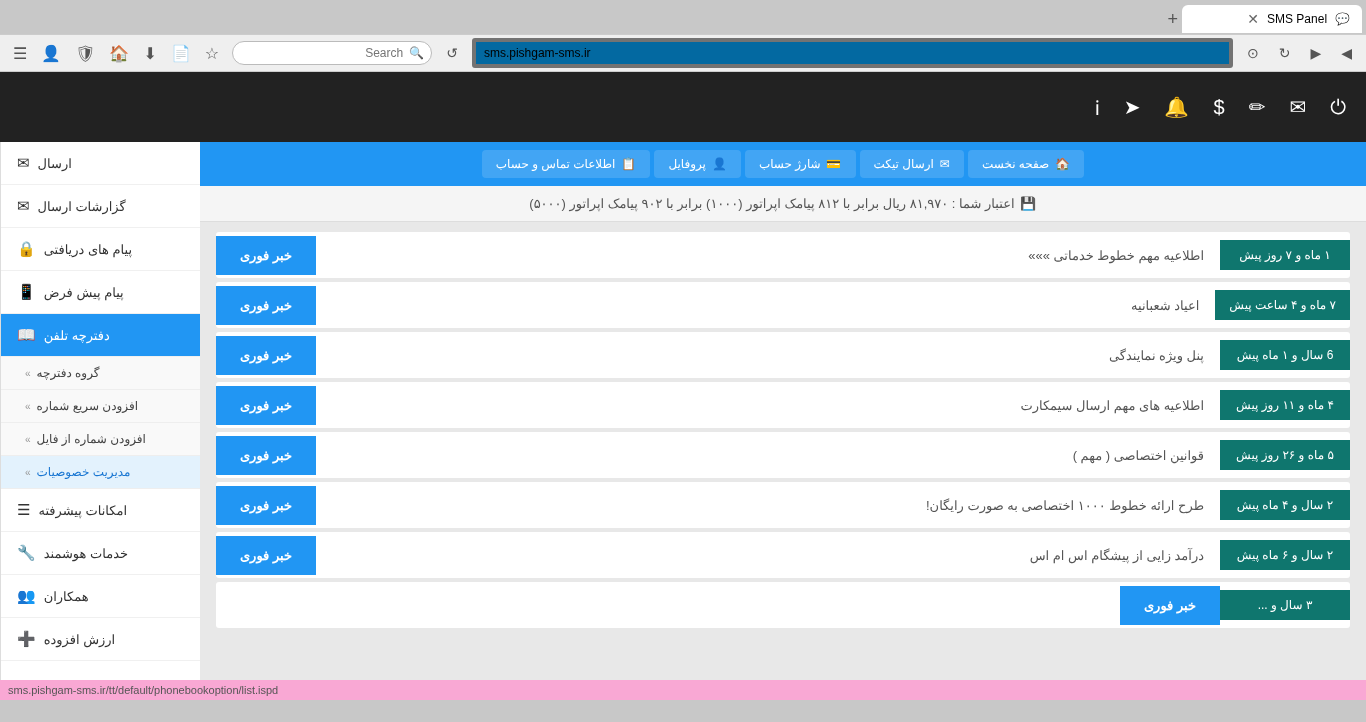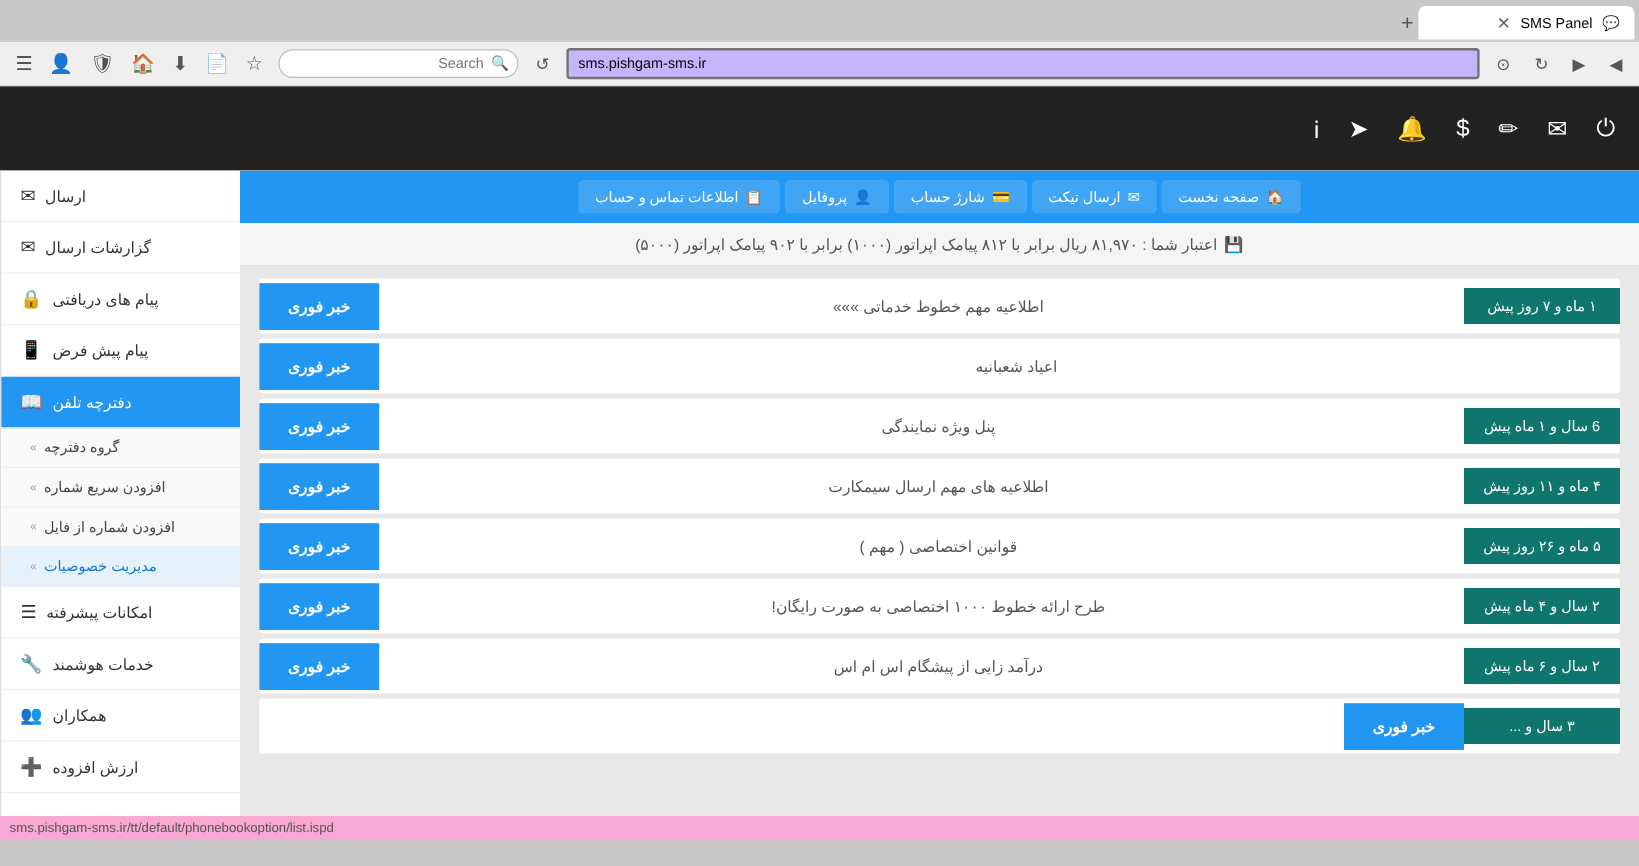--- a/index.html
+++ b/index.html
@@ -6,21 +6,21 @@
     body { font-family: Tahoma, Arial, sans-serif; background: #c8c8c8; direction: rtl; font-size: 13px; overflow: hidden; }
 
     
     .browser-chrome { background: #ddd; width: 1366px; }
     .tab-bar { background: #c8c8c8; display: flex; align-items: center; padding: 4px 4px 0; height: 34px; }
     .tab { background: #fff; border-radius: 6px 6px 0 0; padding: 6px 12px; display: flex; align-items: center; gap: 8px; font-size: 12px; min-width: 180px; height: 28px; }
     .tab-close { cursor: pointer; color: #666; font-size: 14px; }
     .tab-new { background: none; border: none; font-size: 18px; cursor: pointer; color: #555; margin-right: 4px; }
     .address-bar-row { background: #efefef; display: flex; align-items: center; padding: 4px 8px; gap: 8px; height: 38px; border-top: 1px solid #ccc; border-bottom: 1px solid #ccc; }
     .nav-btn { background: none; border: none; cursor: pointer; color: #555; font-size: 14px; padding: 2px 6px; }
-    .address-bar { flex: 1; background: #c4b5fd; border: 2px solid #737373; border-radius: 3px; padding: 4px 8px; font-size: 12px; direction: ltr; }
+    .address-bar { flex: 1; background: #0369a1; border: 4px solid #737373; border-radius: 3px; padding: 4px 8px; font-size: 12px; direction: ltr; }
     .search-bar { width: 200px; background: #fff; border: 1px solid #bbb; border-radius: 12px; padding: 4px 28px 4px 8px; font-size: 12px; position: relative; }
     .search-container { position: relative; display: flex; align-items: center; }
     .search-icon-small { position: absolute; right: 8px; color: #888; font-size: 12px; }
     .toolbar-icons { display: flex; align-items: center; gap: 4px; }
     .toolbar-icon-btn { background: none; border: none; cursor: pointer; color: #555; font-size: 16px; padding: 2px 5px; }
     .status-bar { background: #f9a8d4; font-size: 11px; color: #555; padding: 2px 8px; height: 20px; display: flex; align-items: center; direction: ltr; }
 
     
     .app-wrapper { width: 1366px; height: 608px; display: flex; flex-direction: column; }
 
@@ -54,21 +54,21 @@
     .nav-btn-item { background: rgba(255,255,255,0.15); color: #fff; border: none; border-radius: 4px; padding: 7px 14px; cursor: pointer; font-size: 12px; display: flex; align-items: center; gap: 6px; font-family: Tahoma, Arial, sans-serif; }
 
     
     .info-bar { background: #f5f5f5; border-bottom: 1px solid #ddd; padding: 10px 20px; display: flex; align-items: center; justify-content: center; font-size: 13px; color: #555; gap: 6px; }
     .info-icon { color: #777; }
 
     
     .inbox-list { padding: 10px 16px; }
     .inbox-item { display: flex; align-items: center; background: #fff; margin-bottom: 4px; border-radius: 3px; overflow: hidden; min-height: 46px; }
     .inbox-tag { background: #2196F3; color: #fff; padding: 12px 5px; font-size: 13px; font-weight: bold; min-width: 100px; text-align: center; flex-shrink: 0; }
-    .inbox-content { flex: 1; padding: 8px 16px; color: #555; font-size: 13px; text-align: center; margin-left: 28px; }
+    .inbox-content { flex: 1; padding: 8px 16px; color: #555; font-size: 13px; text-align: right; margin-left: 28px; }
     .inbox-time { background: #0f766e; color: #fff; padding: 8px 14px; font-size: 12px; text-align: center; min-width: 130px; flex-shrink: 0; }
   </style>
 </head>
 <body>
 
 <div class="browser-chrome">
   <div class="tab-bar">
     <div class="tab">
       <span>💬</span>
       <span>SMS Panel</span>
@@ -130,20 +130,21 @@
         <span>اعتبار شما : ۸۱,۹۷۰ ریال برابر با ۸۱۲ پیامک اپراتور (۱۰۰۰) برابر با ۹۰۲ پیامک اپراتور (۵۰۰۰)</span>
       </div>
 
       <div class="inbox-list">
       <div class="inbox-item">
       <div class="inbox-time">۱ ماه و ۷ روز پیش</div>
       <div class="inbox-content">اطلاعیه مهم خطوط خدماتی »»»</div>
       <div class="inbox-tag">خبر فوری</div>
     </div>
           <div class="inbox-item">
+      <div class="inbox-time">۷ ماه و ۴ ساعت پیش</div>
       <div class="inbox-content">اعیاد شعبانیه</div>
       <div class="inbox-tag">خبر فوری</div>
     </div>
           <div class="inbox-item">
       <div class="inbox-time">6 سال و ۱ ماه پیش</div>
       <div class="inbox-content">پنل ویژه نمایندگی</div>
       <div class="inbox-tag">خبر فوری</div>
     </div>
           <div class="inbox-item">
       <div class="inbox-time">۴ ماه و ۱۱ روز پیش</div>

